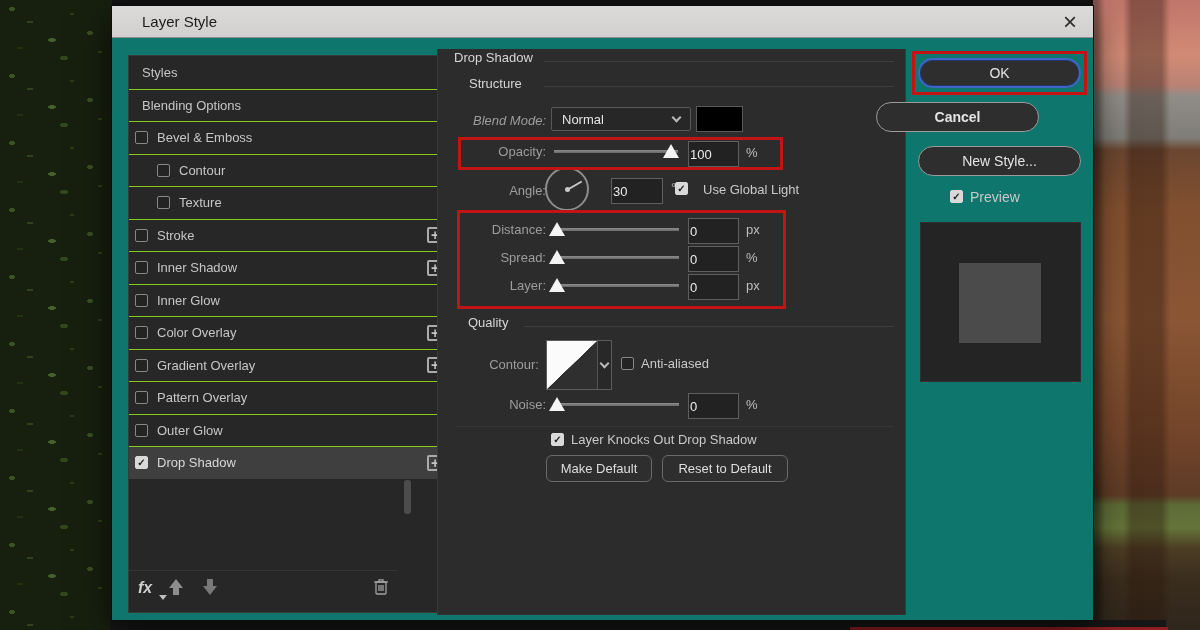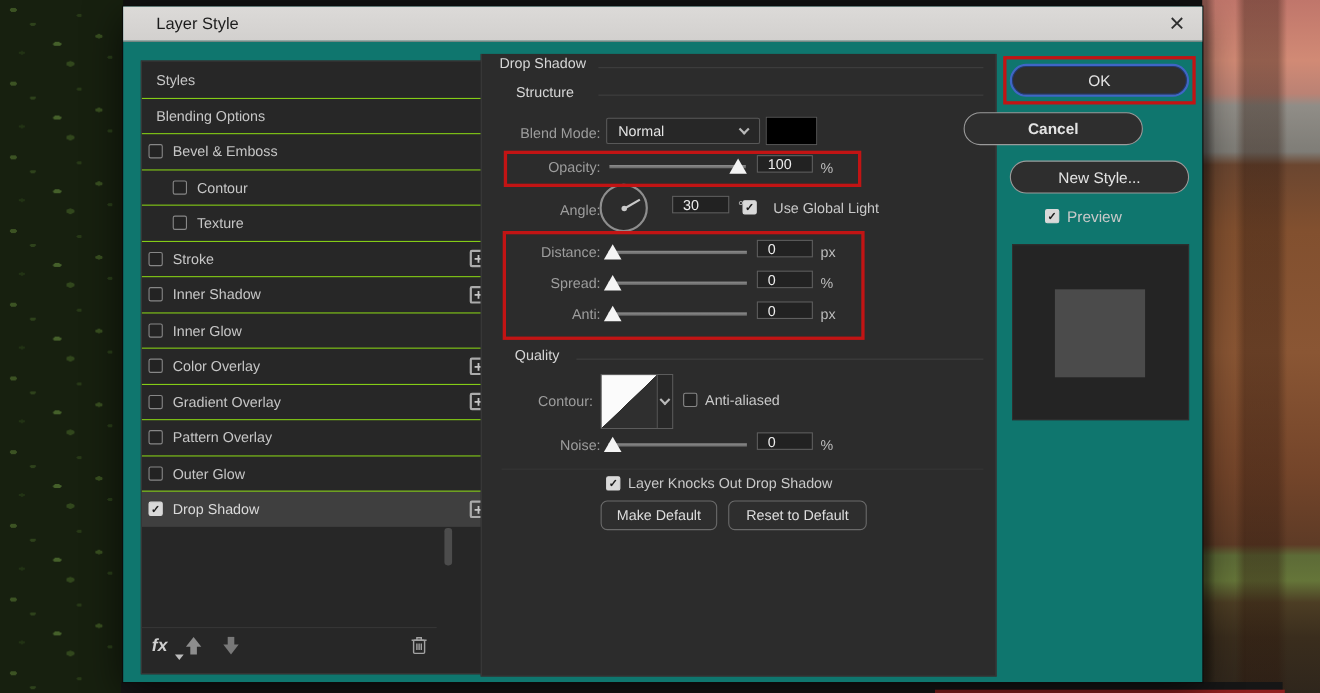--- a/index.html
+++ b/index.html
@@ -82,22 +82,22 @@
   .arr.down .head { top:8px; border-top:9px solid #787878; border-bottom:none; }
   .arr.down .stem { top:1px; background:#787878; }
 
   
   .mainpanel { left:325px; top:43px; width:469px; height:566px;
                border-left:1px solid #3a3a3a; border-right:1px solid #3a3a3a;
                border-bottom:1px solid #353535; background:#2c2c2c; }
   .sechead { color:#d6d6d6; font-size:13px; }
   .hline { height:1px; background:#3f3f3f; }
   .flabel { color:#9d9d9d; font-size:13px; text-align:right; }
-  .vbox { width:51px; height:16px; background:#222; border:1px solid #5f5f5f;
-          color:#ececec; font-size:13px; display:flex; align-items:center; padding-left:9px; }
+  .vbox { width:51px; height:26px; background:#222; border:1px solid #5f5f5f;
+          color:#ececec; font-size:13px; display:flex; align-items:center; padding-left:1px; }
   .unit { color:#bdbdbd; font-size:13px; }
   .track { height:3px; background:linear-gradient(180deg,#8e8e8e,#686868); }
   .thumb { width:0; height:0; border-left:8px solid transparent;
            border-right:8px solid transparent; border-bottom:14px solid #f4f4f4; }
   .dd { background:#272727; border:1px solid #585858; border-radius:2px; color:#e4e4e4;
         font-size:13px; display:flex; align-items:center; padding:0 10px; }
   .chev { width:7px; height:7px; border-right:2px solid #b9b9b9;
           border-bottom:2px solid #b9b9b9; transform:rotate(45deg); margin-top:-3px; }
   .swatch { background:#000; border:1px solid #5a5a5a; }
   .dial { width:44px; height:44px; border-radius:50%; border:2px solid #8e8e8e; }
@@ -221,21 +221,21 @@
       </div>
     </div>
     <div class="abs scroll-thumb"></div>
 
     <div class="abs mainpanel">
       <span class="abs sechead" style="left:16px; top:1px;">Drop Shadow</span>
       <span class="abs hline" style="left:106px; top:12px; width:350px;"></span>
       <span class="abs sechead" style="left:31px; top:27px;">Structure</span>
       <span class="abs hline" style="left:106px; top:37px; width:350px;"></span>
 
-      <span class="abs flabel" style="left:0; top:64px; width:108px;">Blend Mode:</span>
+      <span class="abs flabel" style="left:0; top:64px; width:108px;font-style:italic;">Blend Mode:</span>
       <div class="abs dd" style="left:113px; top:58px; width:140px; height:24px;">
         <span>Normal</span>
         <span class="chev" style="margin-left:auto;"></span>
       </div>
       <div class="abs swatch" style="left:258px; top:57px; width:47px; height:26px;"></div>
 
       <span class="abs flabel" style="left:0; top:95px; width:108px;">Opacity:</span>
       <span class="abs track" style="left:116px; top:101px; width:124px;"></span>
       <span class="abs thumb" style="left:225px; top:95px;"></span>
       <div class="abs vbox" style="left:250px; top:92px;">
@@ -264,21 +264,21 @@
       <span class="abs unit" style="left:308px; top:173px;">px</span>
 
       <span class="abs flabel" style="left:0; top:201px; width:108px;">Spread:</span>
       <span class="abs track" style="left:115px; top:207px; width:126px;"></span>
       <span class="abs thumb" style="left:111px; top:201px;"></span>
       <div class="abs vbox" style="left:250px; top:197px;">
           <span>0</span>
         </div>
       <span class="abs unit" style="left:308px; top:201px;">%</span>
 
-      <span class="abs flabel" style="left:0; top:229px; width:108px;">Anti:</span>
+      <span class="abs flabel" style="left:0; top:229px; width:108px;">Layer:</span>
       <span class="abs track" style="left:115px; top:235px; width:126px;"></span>
       <span class="abs thumb" style="left:111px; top:229px;"></span>
       <div class="abs vbox" style="left:250px; top:225px;">
           <span>0</span>
         </div>
       <span class="abs unit" style="left:308px; top:229px;">px</span>
 
       <span class="abs sechead" style="left:30px; top:266px;">Quality</span>
       <span class="abs hline" style="left:86px; top:277px; width:370px;"></span>
 

